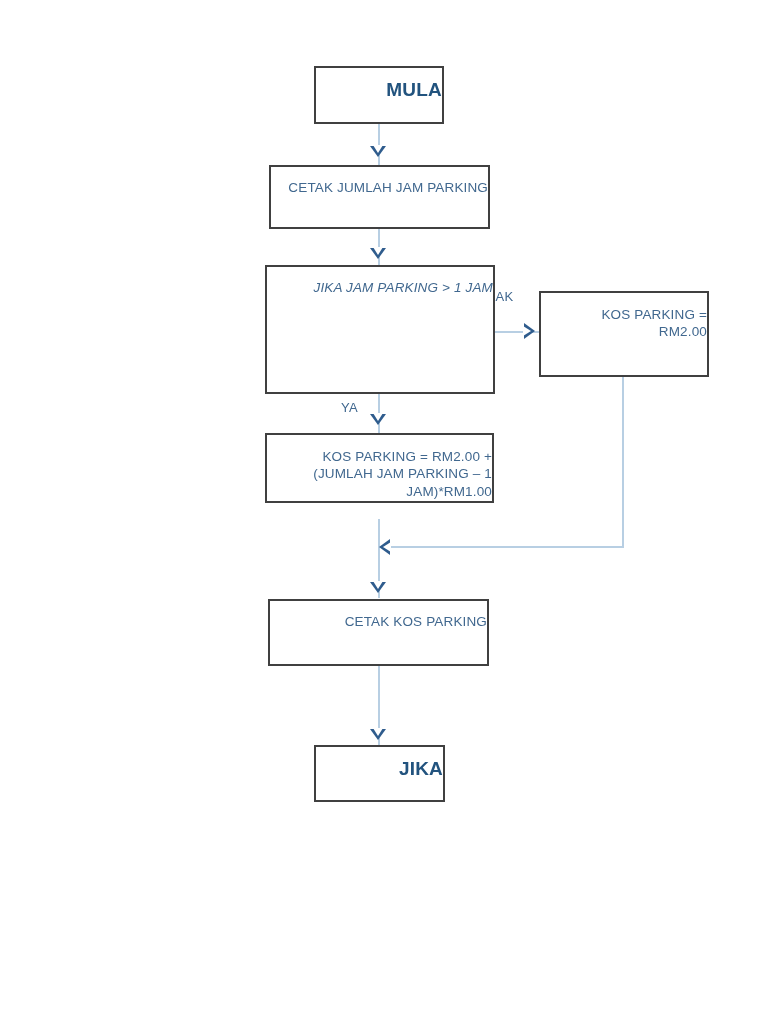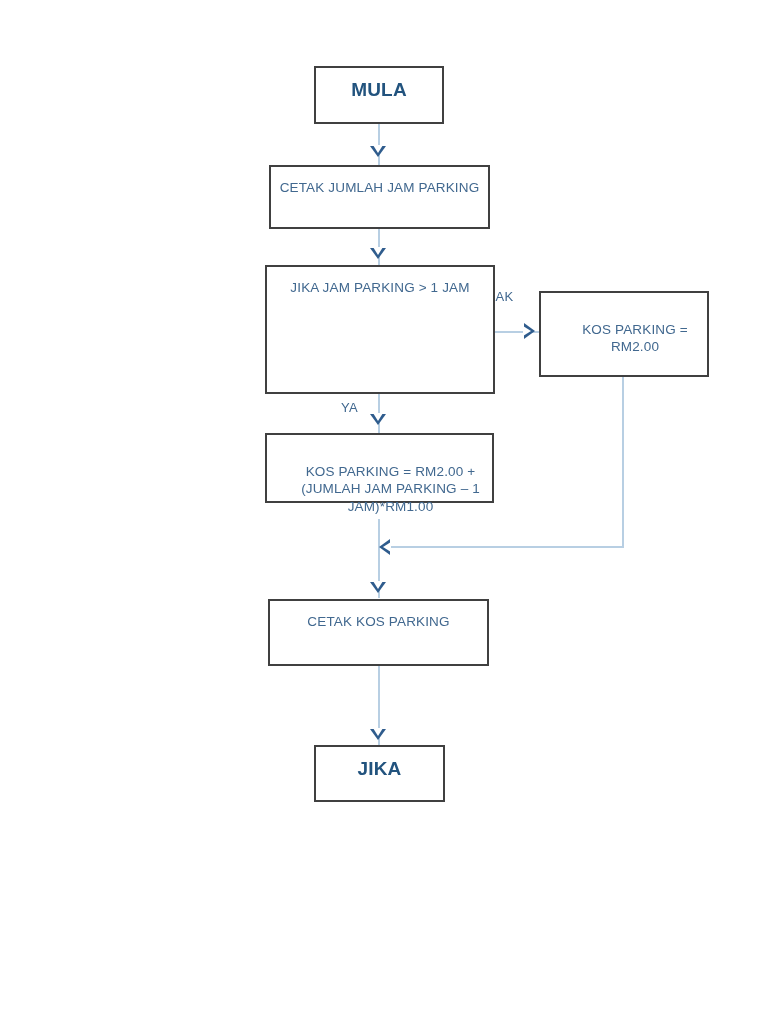--- a/index.html
+++ b/index.html
@@ -28,21 +28,21 @@
     box-sizing: border-box;
     background: #ffffff;
     border: 2px solid #404040;
     color: #2e5f8a;
     z-index: 5;
   }
   .node .node-text {
     position: absolute;
     left: 0;
     right: 0;
-    text-align: center;
+    text-align: right;
     color: #2e5f8a;
     line-height: 1.28;
     white-space: pre-line;
   }
 
   
   .node.terminal .node-text {
     top: 10px;
     font-size: 19px;
     font-weight: 700;
@@ -51,21 +51,21 @@
   }
   
   .node.process .node-text {
     top: 12px;
     font-size: 13.5px;
     font-weight: 400;
     letter-spacing: 0.15px;
     color: #41688f;
   }
   .node.process.multiline .node-text {
-    top: 28px;
+    top: 13px;
     padding-left: 22px;
   }
 
   
   .conn {
     position: absolute;
     background: #b8cfe3;
     z-index: 1;
   }
   .conn.v { width: 1.5px; }
@@ -167,21 +167,21 @@
   <div class="edge-label" style="left:341px; top:400px;">YA</div>
 
   <div class="node terminal" style="left:314px; top:66px; width:130px; height:58px;">
     <div class="node-text">MULA</div>
   </div>
 
   <div class="node process" style="left:269px; top:165px; width:221px; height:64px;">
     <div class="node-text">CETAK JUMLAH JAM PARKING</div>
   </div>
 
-  <div class="node process" style="left:265px; top:265px; width:230px; height:129px;">
+  <div class="node process" style="left:265px; top:265px; width:230px; height:129px;font-style:italic;">
     <div class="node-text">JIKA JAM PARKING &gt; 1 JAM</div>
   </div>
 
   <div class="node process multiline" style="left:539px; top:291px; width:170px; height:86px;">
     <div class="node-text">KOS PARKING =
 RM2.00</div>
   </div>
 
   <div class="node process multiline" style="left:265px; top:433px; width:229px; height:70px;">
     <div class="node-text">KOS PARKING = RM2.00 +

